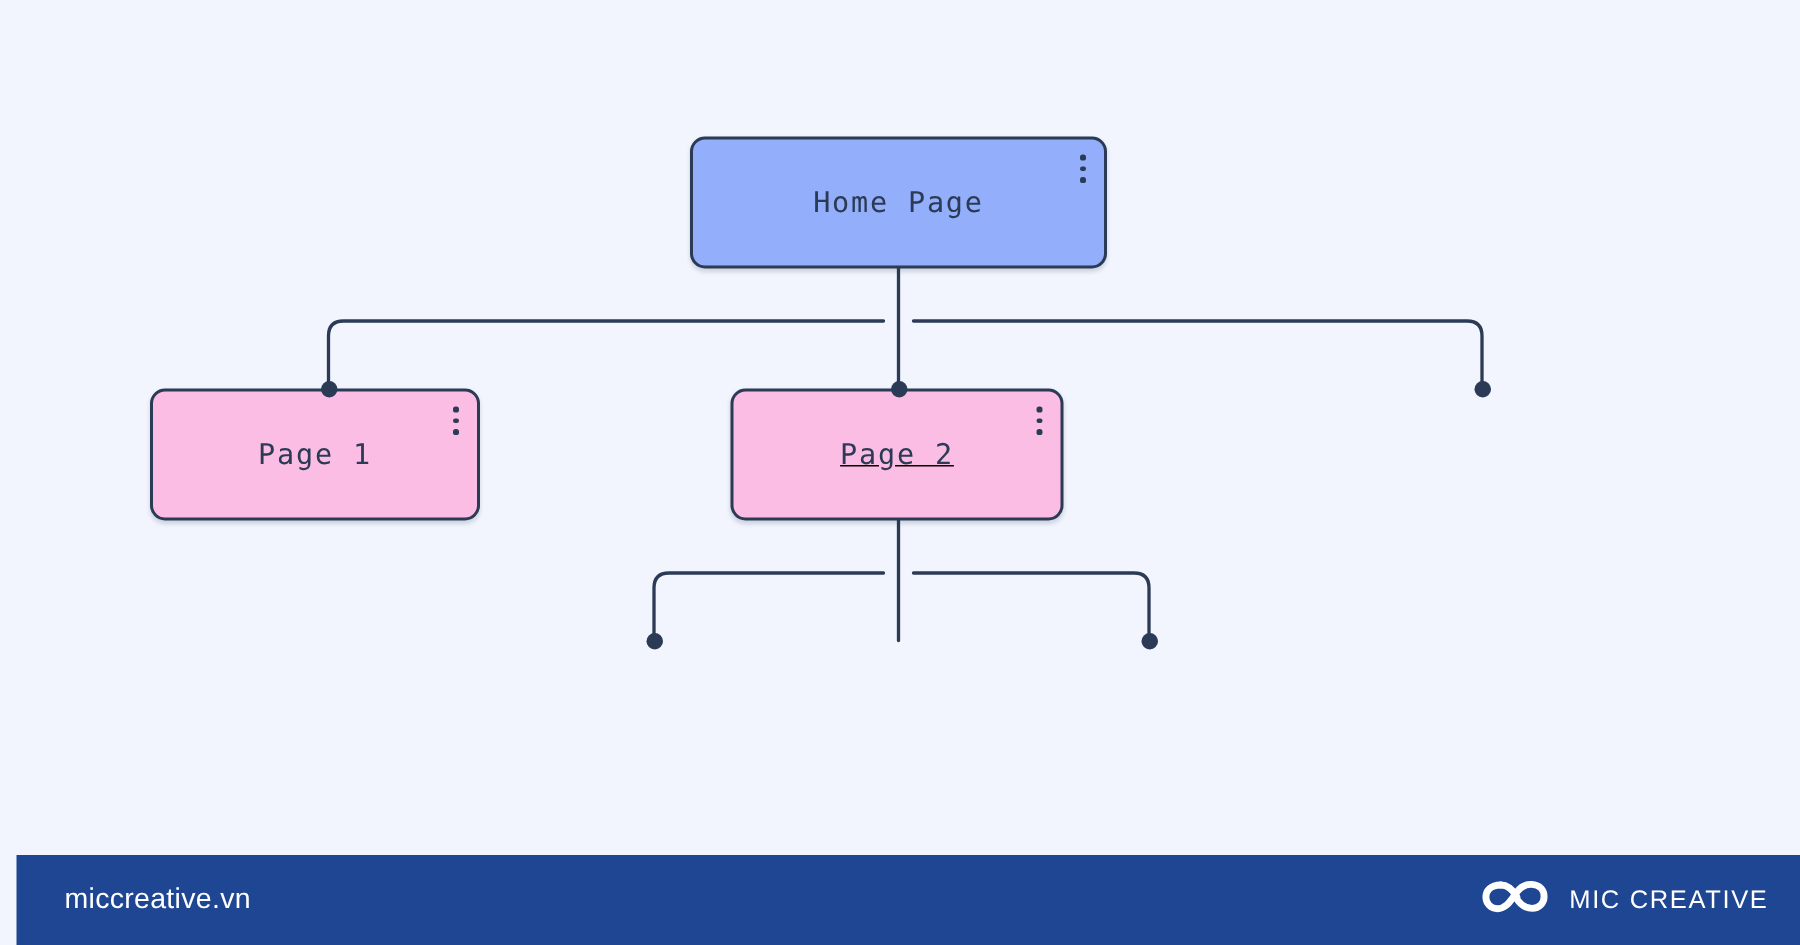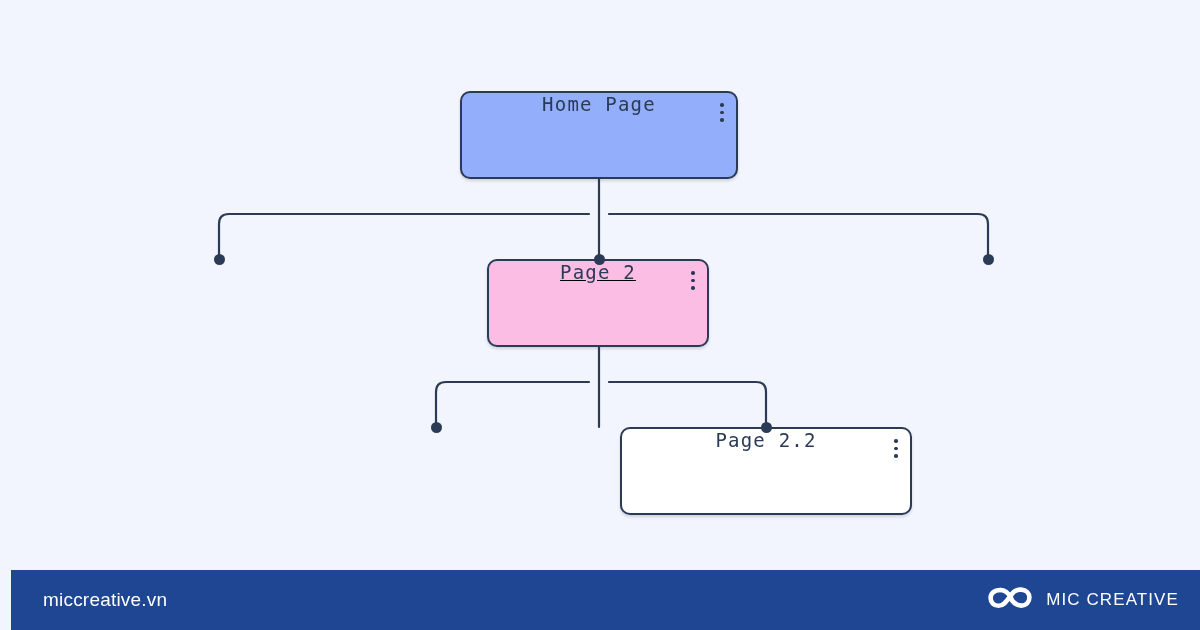--- a/index.html
+++ b/index.html
@@ -33,21 +33,21 @@
     top: 0;
     width: 1200px;
     height: 570px;
   }
   .node {
     position: absolute;
     box-sizing: border-box;
     border: 2px solid #2b3a55;
     border-radius: 10px;
     display: flex;
-    align-items: flex-start;
+    align-items: center;
     justify-content: center;
     box-shadow: 0 2px 3px rgba(40,55,90,0.18);
   }
   .node-label {
     font-family: "DejaVu Sans Mono", "Liberation Mono", monospace;
     font-size: 19px;
     letter-spacing: 1.2px;
     color: #2b3a55;
     white-space: nowrap;
     user-select: none;
@@ -132,44 +132,44 @@
 
     <div class="node" style="left:460px; top:91px; width:278px; height:88px; background:#93aefa;">
       <span class="node-label">Home Page</span>
       <span class="kebab">
         <i></i>
           <i></i>
           <i></i>
       </span>
     </div>
 
+    <div class="node" style="left:100px; top:259px; width:220px; height:88px; background:#fbbde4;">
+      <span class="node-label">Page 1</span>
+      <span class="kebab">
+        <i></i>
+          <i></i>
+          <i></i>
+      </span>
+    </div>
     <span class="port" style="left:219px; top:259px;"></span>
 
     <div class="node" style="left:487px; top:259px; width:222px; height:88px; background:#fbbde4;text-decoration:underline;">
       <span class="node-label">Page 2</span>
       <span class="kebab">
         <i></i>
           <i></i>
           <i></i>
       </span>
     </div>
     <span class="port" style="left:599px; top:259px;"></span>
 
     <span class="port" style="left:988px; top:259px;"></span>
 
     <span class="port" style="left:436px; top:427px;"></span>
 
-    <div class="node" style="left:620px; top:427px; width:292px; height:88px; background:#ffffff;">
-      <span class="node-label">Page 2.2</span>
-      <span class="kebab">
-        <i></i>
-          <i></i>
-          <i></i>
-      </span>
-    </div>
     <span class="port" style="left:766px; top:427px;"></span>
 
   </div>
 
   <div id="footer">
     <span id="footer-url">miccreative.vn</span>
 
     <div id="brand">
       <span>
         <svg width="46" height="30" viewBox="0 0 46 30" xmlns="http://www.w3.org/2000/svg">

